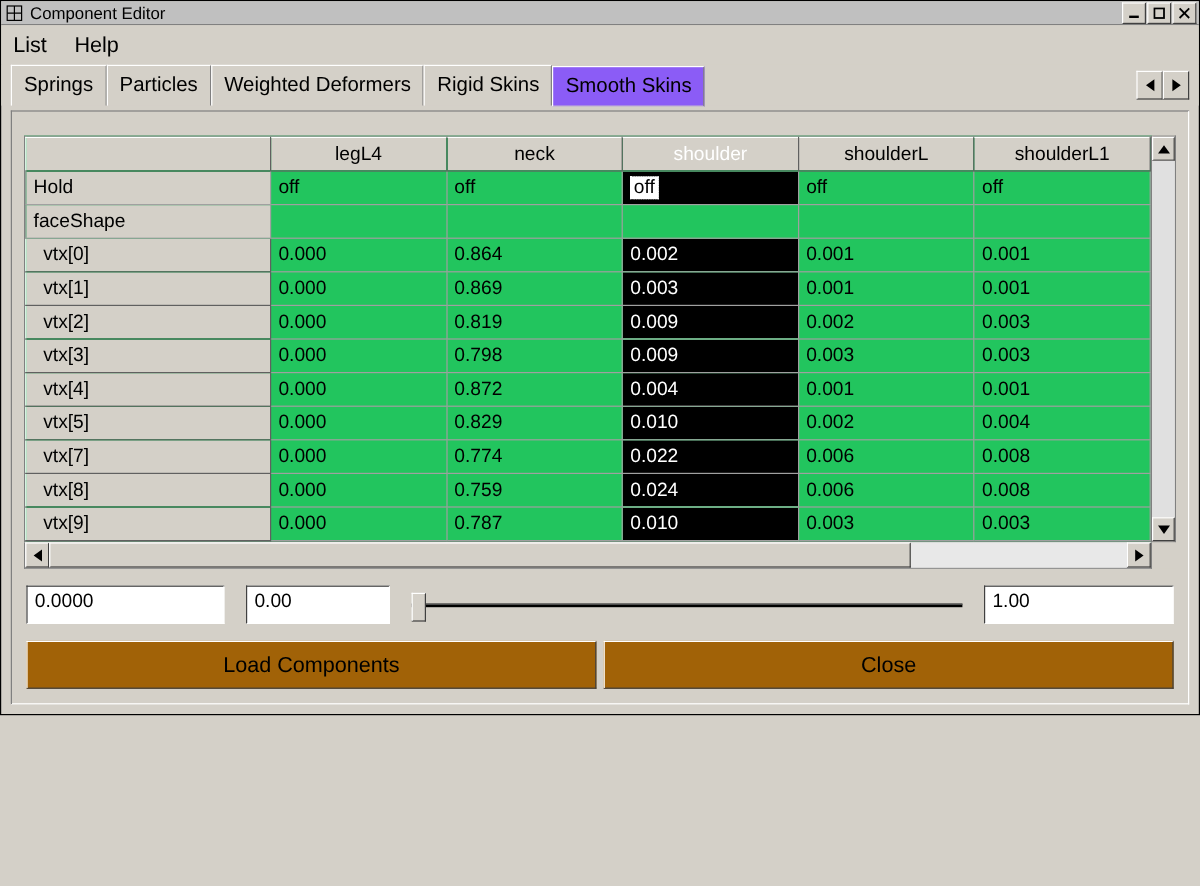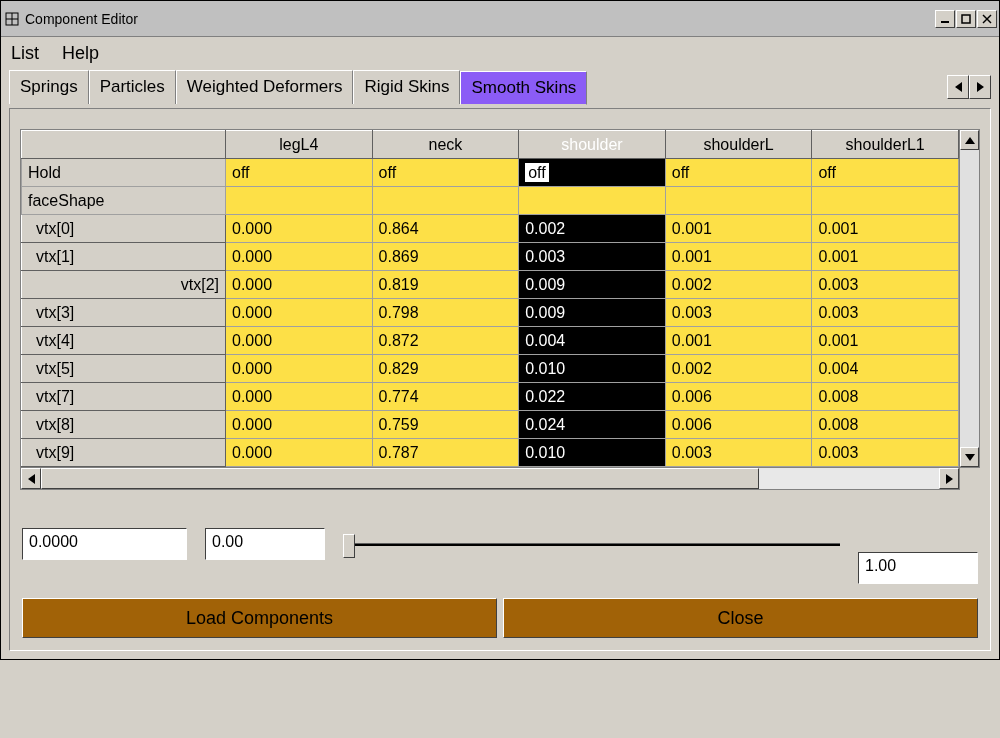--- a/index.html
+++ b/index.html
@@ -13,21 +13,21 @@
   overflow: hidden;
 }
 .window {
   width: 1000px;
   border: 1px solid #000;
 }
 .titlebar {
   background: #c0c0c0;
   display: flex;
   align-items: center;
-  height: 36px;
+  height: 20px;
   padding: 0 2px;
   border-bottom: 1px solid #808080;
 }
 .titlebar .icon-slot {
   width: 18px; height: 18px;
   display: inline-flex; align-items: center; justify-content: center;
   margin-right: 4px;
 }
 .titlebar .title { flex: 1; font-size: 14px; }
 .titlebar .winbtns { display: flex; gap: 0; }
@@ -109,21 +109,21 @@
   border-left: 1px solid #808080;
   border-right: 1px solid #fff;
   border-bottom: 1px solid #fff;
 }
 .table-wrap {
   margin: 18px 8px 0 8px;
   display: flex;
 }
 .grid-area {
   flex: 1;
-  background: #fde047;
+  background: #22c55e;
   border: 1px solid #808080;
 }
 table.grid {
   border-collapse: collapse;
   width: 100%;
   table-layout: fixed;
 }
 table.grid th, table.grid td {
   border: 1px solid #a0a0a0;
   height: 28px;
@@ -222,21 +222,21 @@
   border-top: 1px solid #404040;
   border-left: 1px solid #404040;
   border-right: 1px solid #fff;
   border-bottom: 1px solid #fff;
   padding: 4px 6px;
   font-size: 16px;
   height: 32px;
 }
 .textinput.val { width: 165px; }
 .textinput.min { width: 120px; }
-.textinput.max { width: 120px; margin-top: 48px; }
+.textinput.max { width: 158px; }
 .slider-area {
   flex: 1;
   display: flex;
   align-items: center;
 }
 .slider-area .track {
   flex: 1;
   height: 3px;
   background: #000;
   position: relative;
@@ -377,21 +377,21 @@
               </tr>
               <tr>
                 <th class="rowhead raised" style="padding-left: 14px;">vtx[1]</th>
                 <td class="">0.000</td>
                 <td class="">0.869</td>
                 <td class="selcol">0.003</td>
                 <td class="">0.001</td>
                 <td class="">0.001</td>
               </tr>
               <tr>
-                <th class="rowhead raised" style="padding-left: 14px; text-align: right;">vtx[2]</th>
+                <th class="rowhead raised" style="padding-left: 14px;">vtx[2]</th>
                 <td class="">0.000</td>
                 <td class="">0.819</td>
                 <td class="selcol">0.009</td>
                 <td class="">0.002</td>
                 <td class="">0.003</td>
               </tr>
               <tr>
                 <th class="rowhead raised" style="padding-left: 14px;">vtx[3]</th>
                 <td class="">0.000</td>
                 <td class="">0.798</td>

